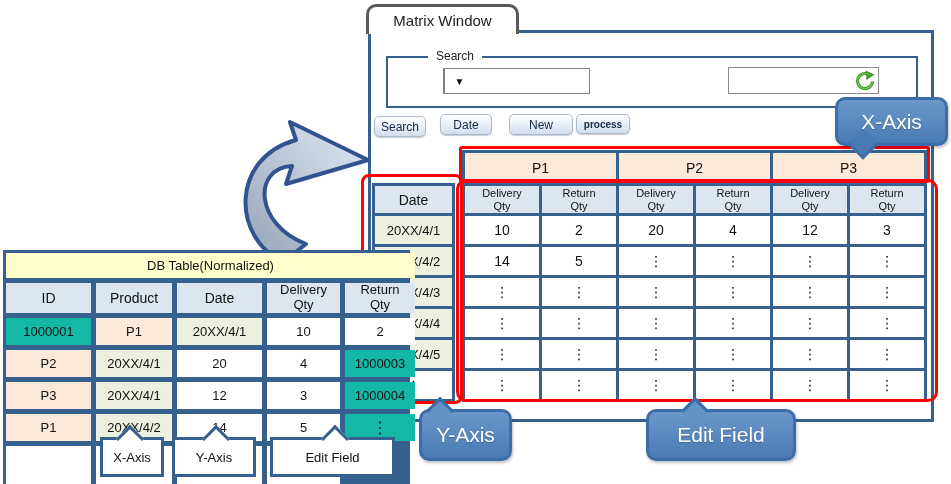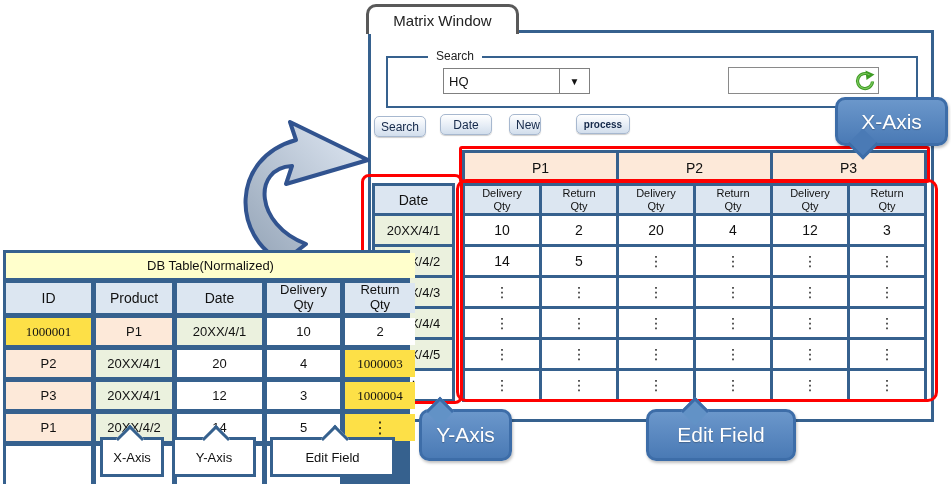--- a/index.html
+++ b/index.html
@@ -63,21 +63,21 @@
   .curve-arrow { position:absolute; left:225px; top:110px; z-index:6; pointer-events:none; }
 
   
   .db { position:absolute; left:3px; top:250px; width:407px; z-index:7;
         display:grid; grid-template-columns:85px 76px 85px 73px 70px;
         grid-template-rows:25px 30px 27px 27px 27px 27px 43px;
         gap:5px; padding:3px; background:#36618e; }
   .db .title { grid-column:span 5; background:#ffffcc; font-size:14px; }
   .db .cell { font-size:13px; }
   .db .cell.hdr { font-size:14px; }
-  .db .id { background:#fde047;font-family:Liberation Serif, serif; }
+  .db .id { background:#14b8a6; }
 
   
   .wc { position:absolute; border:3px solid #36618e; background:#fff; z-index:8;
         display:flex; align-items:center; justify-content:center; font-size:13px; }
   .tail-up, .tail-up-b { position:absolute; width:20px; height:20px; transform:rotate(45deg); }
   .tail-up { top:-11px; background:#fff; border-top:3px solid #36618e; border-left:3px solid #36618e; }
   .bc { position:absolute; border:3px solid #3d6da8; border-radius:10px; z-index:9;
         background:linear-gradient(180deg,#6b97cb,#4a7ab5); color:#fff;
         display:flex; align-items:center; justify-content:center; font-size:21px;
         text-shadow:0 1px 1px rgba(0,0,0,.25); box-shadow:1px 2px 3px rgba(0,0,0,.25); }
@@ -94,35 +94,34 @@
   <div class="win"></div>
   <div class="tab">
     <span>Matrix Window</span>
   </div>
 
   <div class="groupbox">
     <span class="groupbox-label">Search</span>
   </div>
   <span class="fld-label" style="left:400px;top:74px;width:40px;text-align:right;">Org</span>
   <div class="dropdown">
-    <span class="val">HQ</span>
     <span class="dd-btn">▼</span>
   </div>
   <span class="fld-label" style="left:630px;top:74px;width:95px;text-align:right;">Business Partner</span>
   <div class="bp-input">
     <svg width="22" height="22" viewBox="0 0 22 22">
       <path d="M16.5 5 A 7.5 7.5 0 1 0 19.5 11.5" fill="none" stroke="#3e9b24" stroke-width="3.2"></path>
       <polygon points="12.5,0.5 21.5,4.5 13.5,10" fill="#3e9b24"></polygon>
       <path d="M16.5 5 A 7.5 7.5 0 1 0 19.5 11.5" fill="none" stroke="#7cc95e" stroke-width="1.2"></path>
     </svg>
   </div>
 
   <button class="btn" style="left:374px;top:116px;width:52px;height:21px;">Search</button>
   <button class="btn" style="left:440px;top:114px;width:52px;height:21px;">Date</button>
-  <button class="btn" style="left:509px;top:114px;width:32px;height:21px;text-align:right;">New</button>
+  <button class="btn" style="left:509px;top:114px;width:64px;height:21px;">New</button>
   <button class="btn" style="left:576px;top:114px;width:54px;height:20px;font-size:10px;font-weight:bold;">process</button>
 
   <div class="date-col">
     <div class="cell hdr">Date</div>
     <div class="cell date">20XX/4/1</div>
     <div class="cell date">20XX/4/2</div>
     <div class="cell date">20XX/4/3</div>
     <div class="cell date">20XX/4/4</div>
     <div class="cell date">20XX/4/5</div>
     <div class="cell date white">⋮</div>

